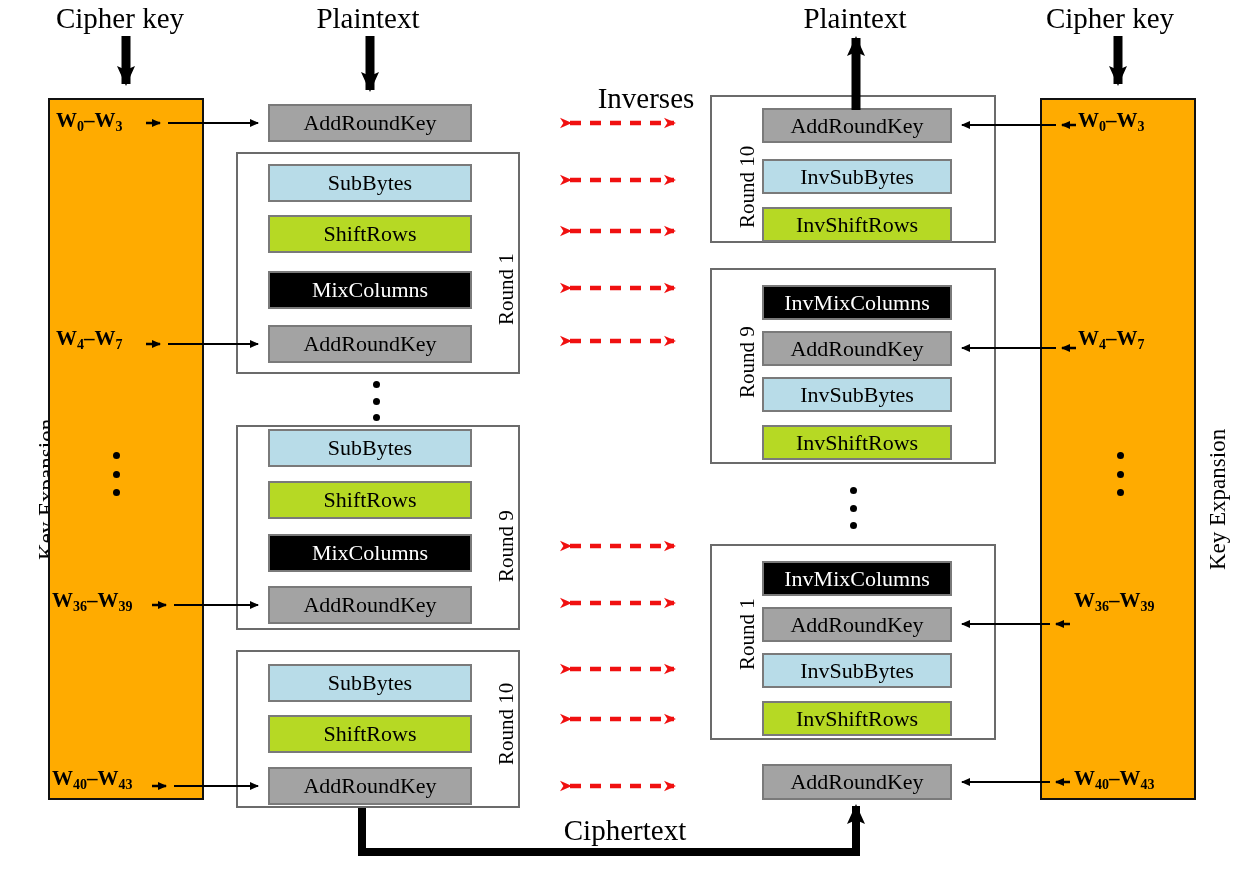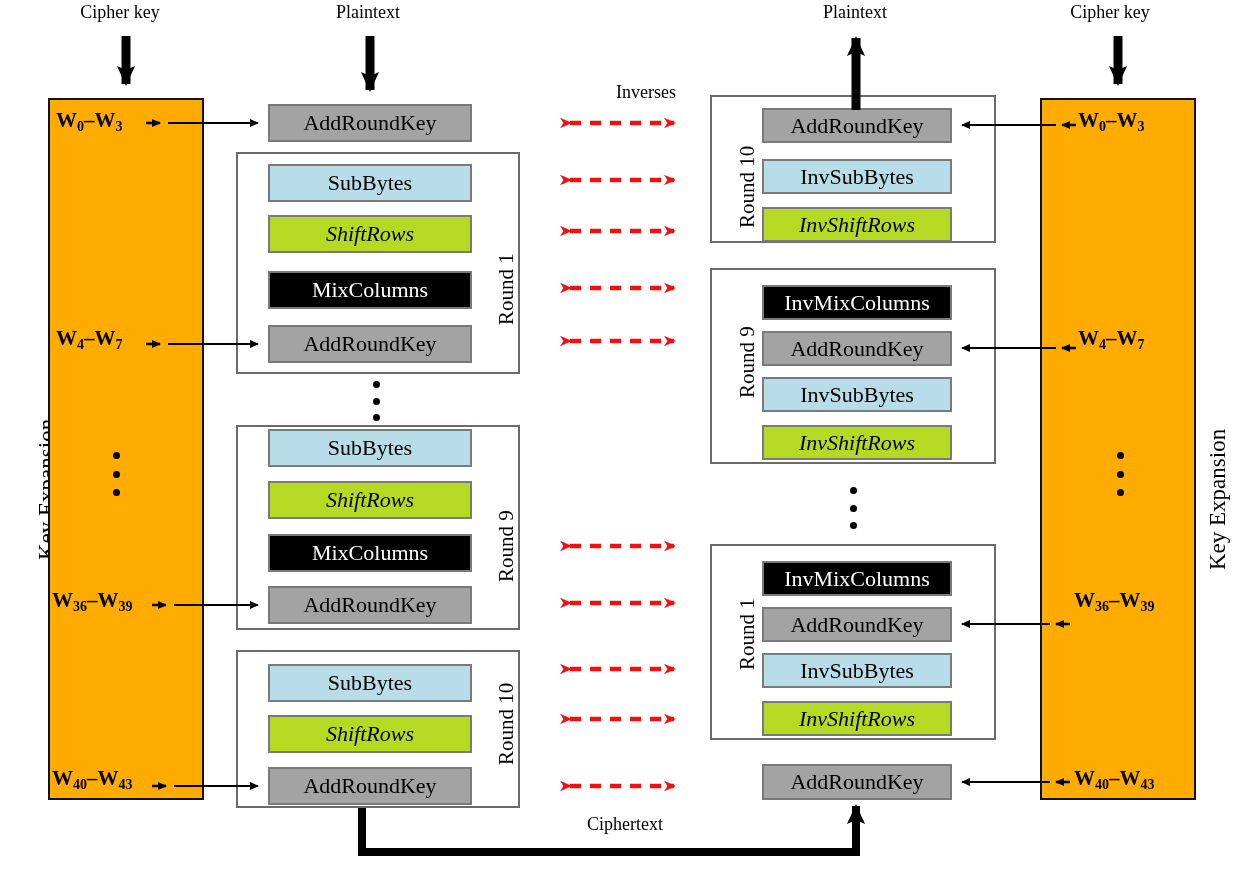--- a/index.html
+++ b/index.html
@@ -1,21 +1,21 @@
 <!DOCTYPE html>
 <html><head>
 <meta charset="utf-8">
 <style>
   html,body{margin:0;padding:0;background:#ffffff;}
   body{font-family:"Liberation Serif", serif;}
   #stage{position:relative;width:1237px;height:870px;background:#ffffff;overflow:hidden;}
 
   
   .caption{
-    position:absolute;text-align:center;font-size:18px;color:#000;
+    position:absolute;text-align:center;font-size:29px;color:#000;
     font-family:"Liberation Serif", serif;white-space:nowrap;
   }
 
   
   .keycol{
     position:absolute;background:#FFAB00;border:2px solid #111;
     box-sizing:border-box;
   }
   .wlabel{
     position:absolute;font-family:"Liberation Serif", serif;
@@ -38,21 +38,21 @@
 
   
   .op{
     position:absolute;box-sizing:border-box;border:2px solid #7a7a7a;
     display:flex;align-items:center;justify-content:center;
     font-size:22px;color:#000;font-family:"Liberation Serif", serif;
     white-space:nowrap;line-height:1;
   }
   .op.ark{background:#a3a3a3;}
   .op.sub{background:#B8DCE8;}
-  .op.shift{background:#B6D924;font-style:italic;}
+  .op.shift{background:#B6D924;}
   .op.mix{background:#000000;color:#ffffff;}
 
   
   .round{
     position:absolute;box-sizing:border-box;border:2px solid #6b6b6b;
     background:transparent;
   }
   .roundlbl{
     position:absolute;font-size:21px;color:#000;white-space:nowrap;
     transform:rotate(-90deg);transform-origin:left top;

